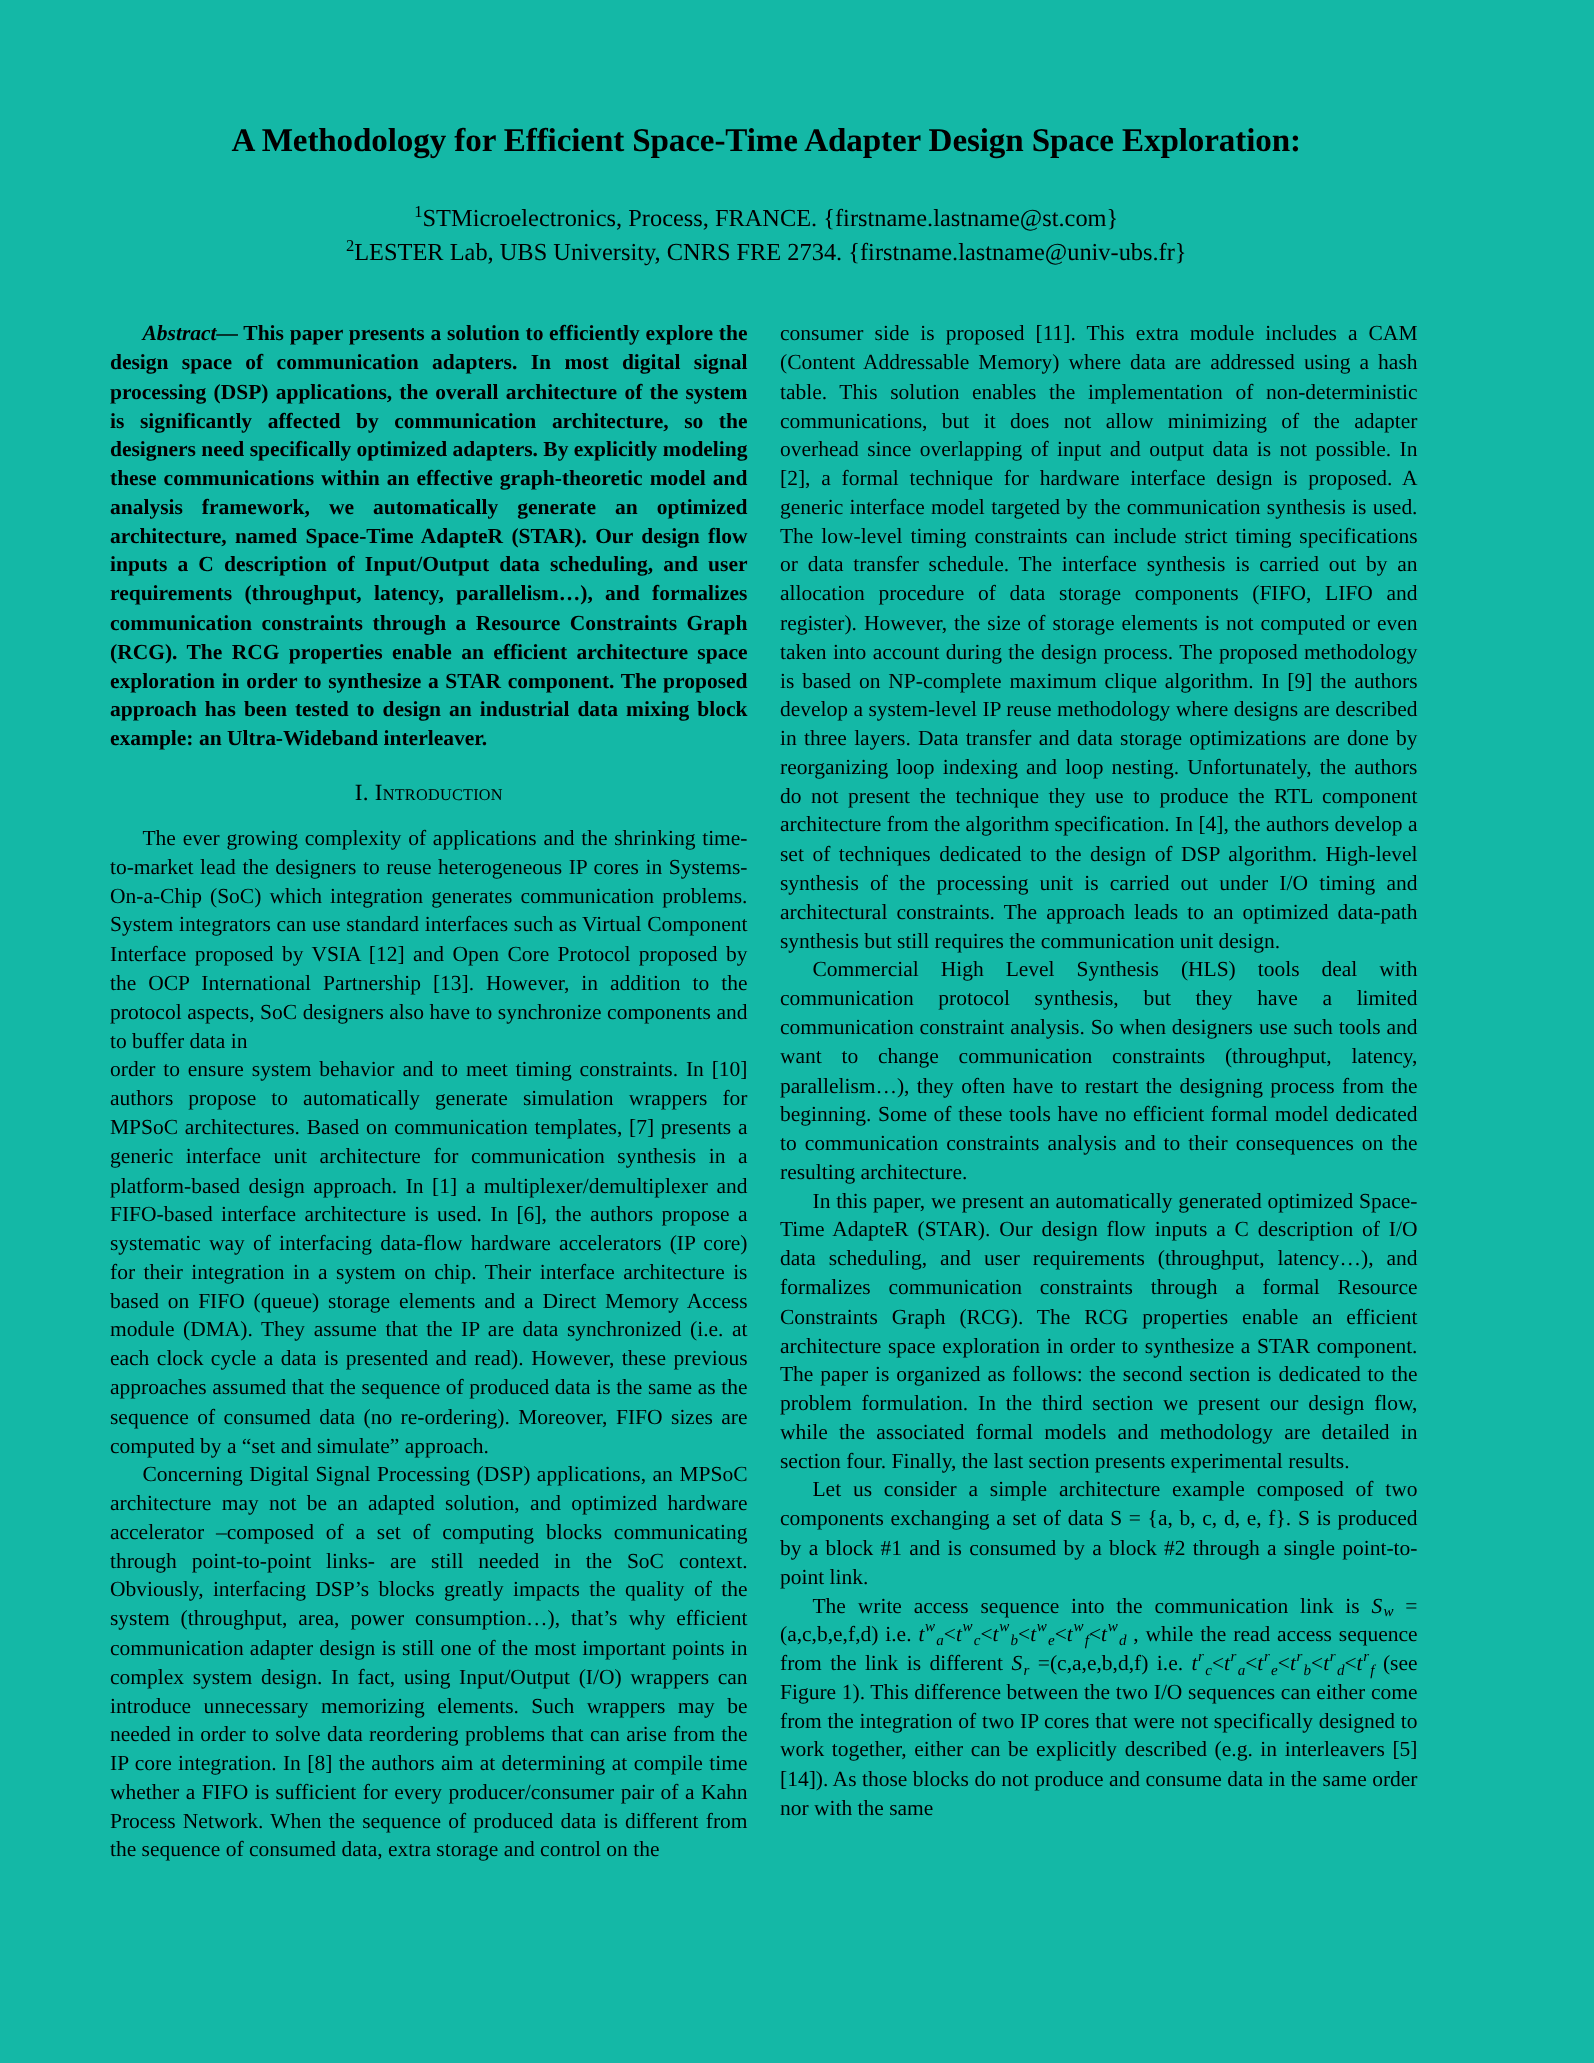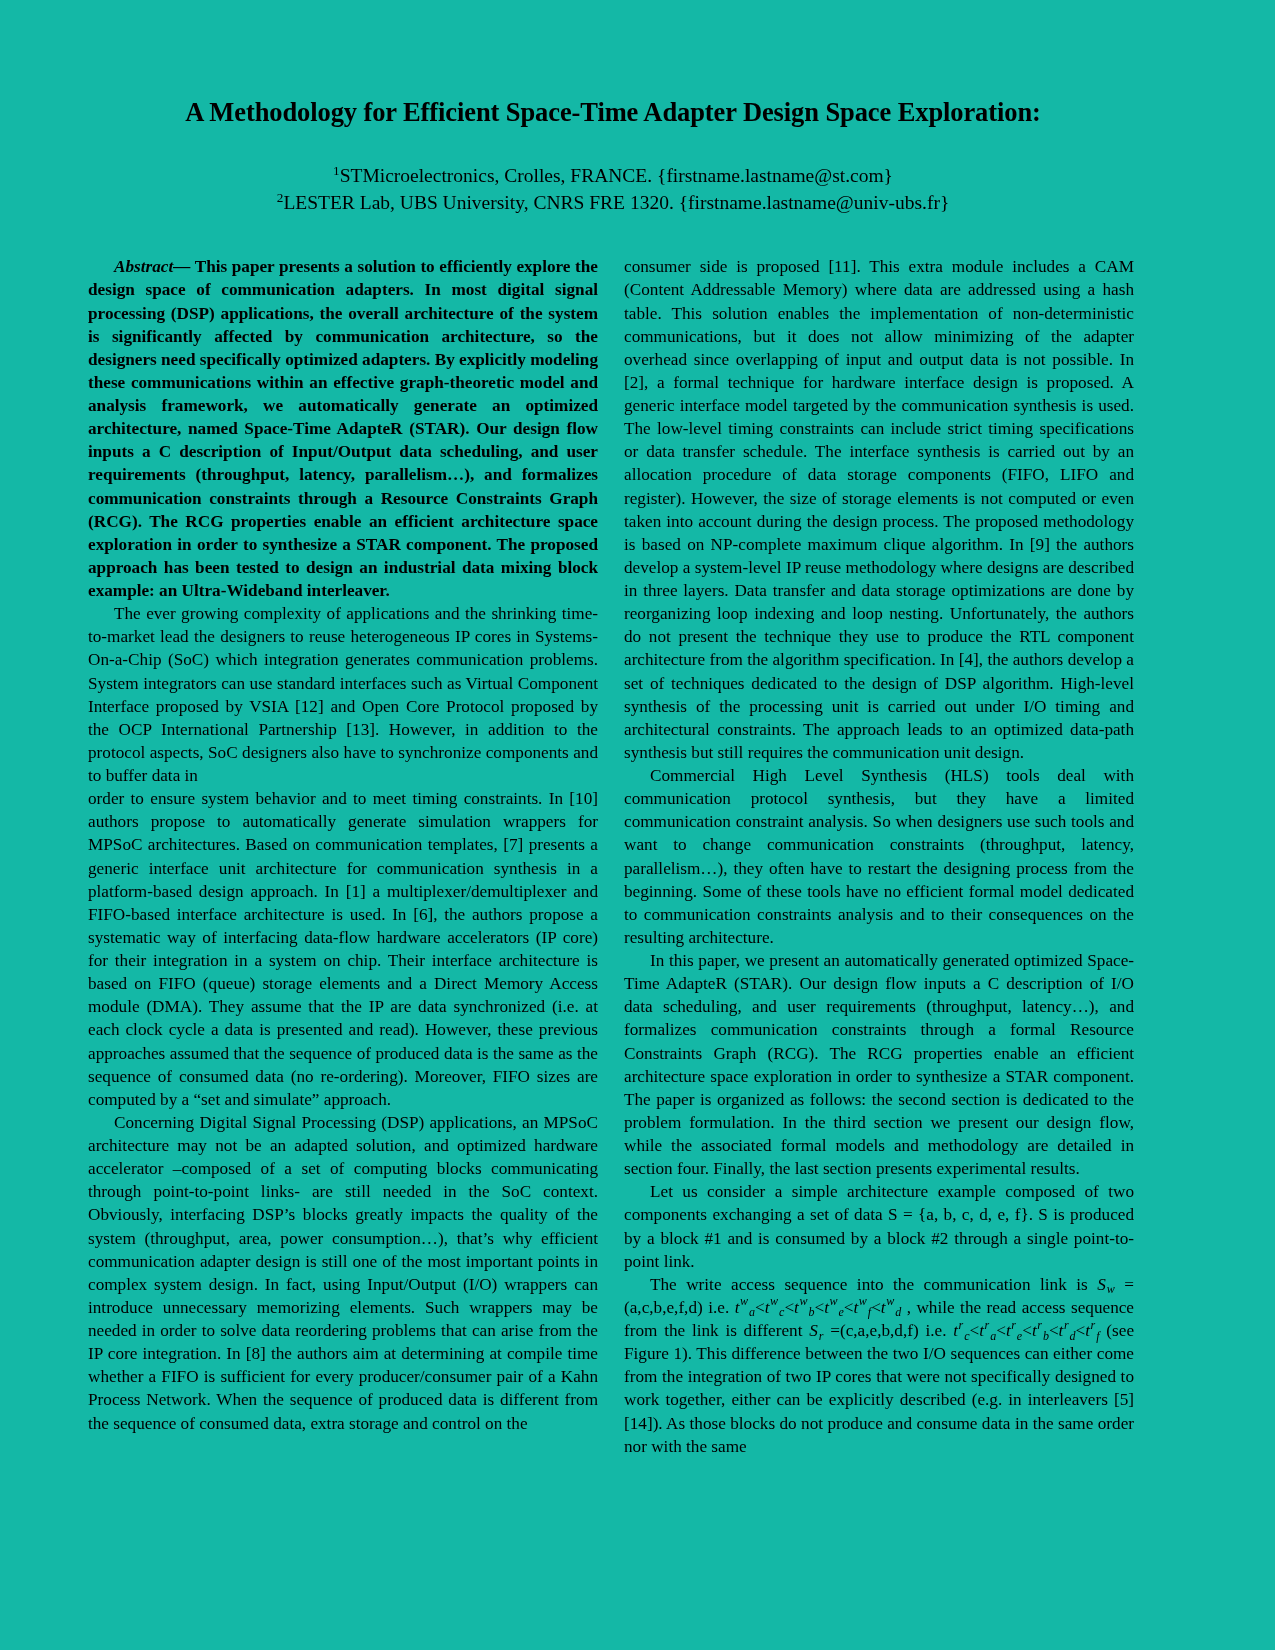--- a/index.html
+++ b/index.html
@@ -113,30 +113,31 @@
 <body>
 
 <div class="page">
   <div class="inner">
 
     <div class="title">
       <span>A  Methodology for Efficient Space-Time Adapter Design Space Exploration:</span>
     </div>
 
     <div class="authors">
-      <div><sup class="af">1</sup><span>STMicroelectronics, Crolles, FRANCE. {firstname.lastname@st.com}</span></div>
-      <div><sup class="af">2</sup><span>LESTER Lab, UBS University, CNRS FRE 1320. {firstname.lastname@univ-ubs.fr}</span></div>
+      <div><sup class="af">1</sup><span>STMicroelectronics, Process, FRANCE. {firstname.lastname@st.com}</span></div>
+      <div><sup class="af">2</sup><span>LESTER Lab, UBS University, CNRS FRE 2734. {firstname.lastname@univ-ubs.fr}</span></div>
     </div>
 
     <div class="columns">
 
       <div class="col">
 
         <p class="abstract"><span class="lead">Abstract—</span><span> This paper presents a solution to efficiently explore the design space of communication adapters. In most digital signal processing (DSP) applications, the overall architecture of the system is significantly affected by communication architecture, so the designers need specifically optimized adapters. By explicitly modeling these communications within an effective graph-theoretic model and analysis framework, we automatically generate an optimized architecture, named Space-Time AdapteR (STAR). Our design flow inputs a C description of Input/Output data scheduling, and user requirements (throughput, latency, parallelism…), and formalizes communication constraints through a Resource Constraints Graph (RCG). The RCG properties enable an efficient architecture space exploration in order to synthesize a STAR component. The proposed approach has been tested to design an industrial data mixing block example: an Ultra-Wideband interleaver.</span></p>
 
+        <h2 class="section"><span class="num">I.</span> <span>Introduction</span></h2>
 
         <p>The ever growing complexity of applications and the shrinking time-to-market lead the designers to reuse heterogeneous IP cores in Systems-On-a-Chip (SoC) which integration generates communication problems. System integrators can use standard interfaces such as Virtual Component Interface proposed by VSIA [12] and Open Core Protocol proposed by the OCP International Partnership [13]. However, in addition to the protocol aspects, SoC designers also have to synchronize components and to buffer data in</p>
         <p class="noindent"><span>order to ensure system behavior and to meet timing constraints. In [10] authors propose to automatically generate simulation wrappers for MPSoC architectures. Based on communication templates, [7] presents a generic interface unit architecture for communication synthesis in a </span><span class="ital">platform-based</span><span> design approach. In [1] a multiplexer/demultiplexer and FIFO-based interface architecture is used. In [6], the authors propose a systematic way of interfacing data-flow hardware accelerators (IP core) for their integration in a system on chip. Their interface architecture is based on FIFO (queue) storage elements and a Direct Memory Access module (DMA). They assume that the IP are data synchronized (i.e. at each clock cycle a data is presented and read). However, these previous approaches assumed that the sequence of produced data is the same as the sequence of consumed data (no re-ordering). Moreover, FIFO sizes are computed by a “set and simulate” approach.</span></p>
         <p>Concerning Digital Signal Processing (DSP) applications, an MPSoC architecture may not be an adapted solution, and optimized hardware accelerator –composed of a set of computing blocks communicating through point-to-point links- are still needed in the SoC context. Obviously, interfacing DSP’s blocks greatly impacts the quality of the system (throughput, area, power consumption…), that’s why efficient communication adapter design is still one of the most important points in complex system design. In fact, using Input/Output (I/O) wrappers can introduce unnecessary memorizing elements. Such wrappers may be needed in order to solve data reordering problems that can arise from the IP core integration. In [8] the authors aim at determining at compile time whether a FIFO is sufficient for every producer/consumer pair of a Kahn Process Network. When the sequence of produced data is different from the sequence of consumed data, extra storage and control on the</p>
 
       </div>
 
       <div class="col">
 
         <p class="noindent">consumer side is proposed [11]. This extra module includes a CAM (Content Addressable Memory) where data are addressed using a hash table. This solution enables the implementation of non-deterministic communications, but it does not allow minimizing of the adapter overhead since overlapping of input and output data is not possible. In [2], a formal technique for hardware interface design is proposed. A generic interface model targeted by the communication synthesis is used. The low-level timing constraints can include strict timing specifications or data transfer schedule. The interface synthesis is carried out by an allocation procedure of data storage components (FIFO, LIFO and register). However, the size of storage elements is not computed or even taken into account during the design process. The proposed methodology is based on NP-complete maximum clique algorithm. In [9] the authors develop a system-level IP reuse methodology where designs are described in three layers. Data transfer and data storage optimizations are done by reorganizing loop indexing and loop nesting. Unfortunately, the authors do not present the technique they use to produce the RTL component architecture from the algorithm specification. In [4], the authors develop a set of techniques dedicated to the design of DSP algorithm. High-level synthesis of the processing unit is carried out under I/O timing and architectural constraints. The approach leads to an optimized data-path synthesis but still requires the communication unit design.</p>

